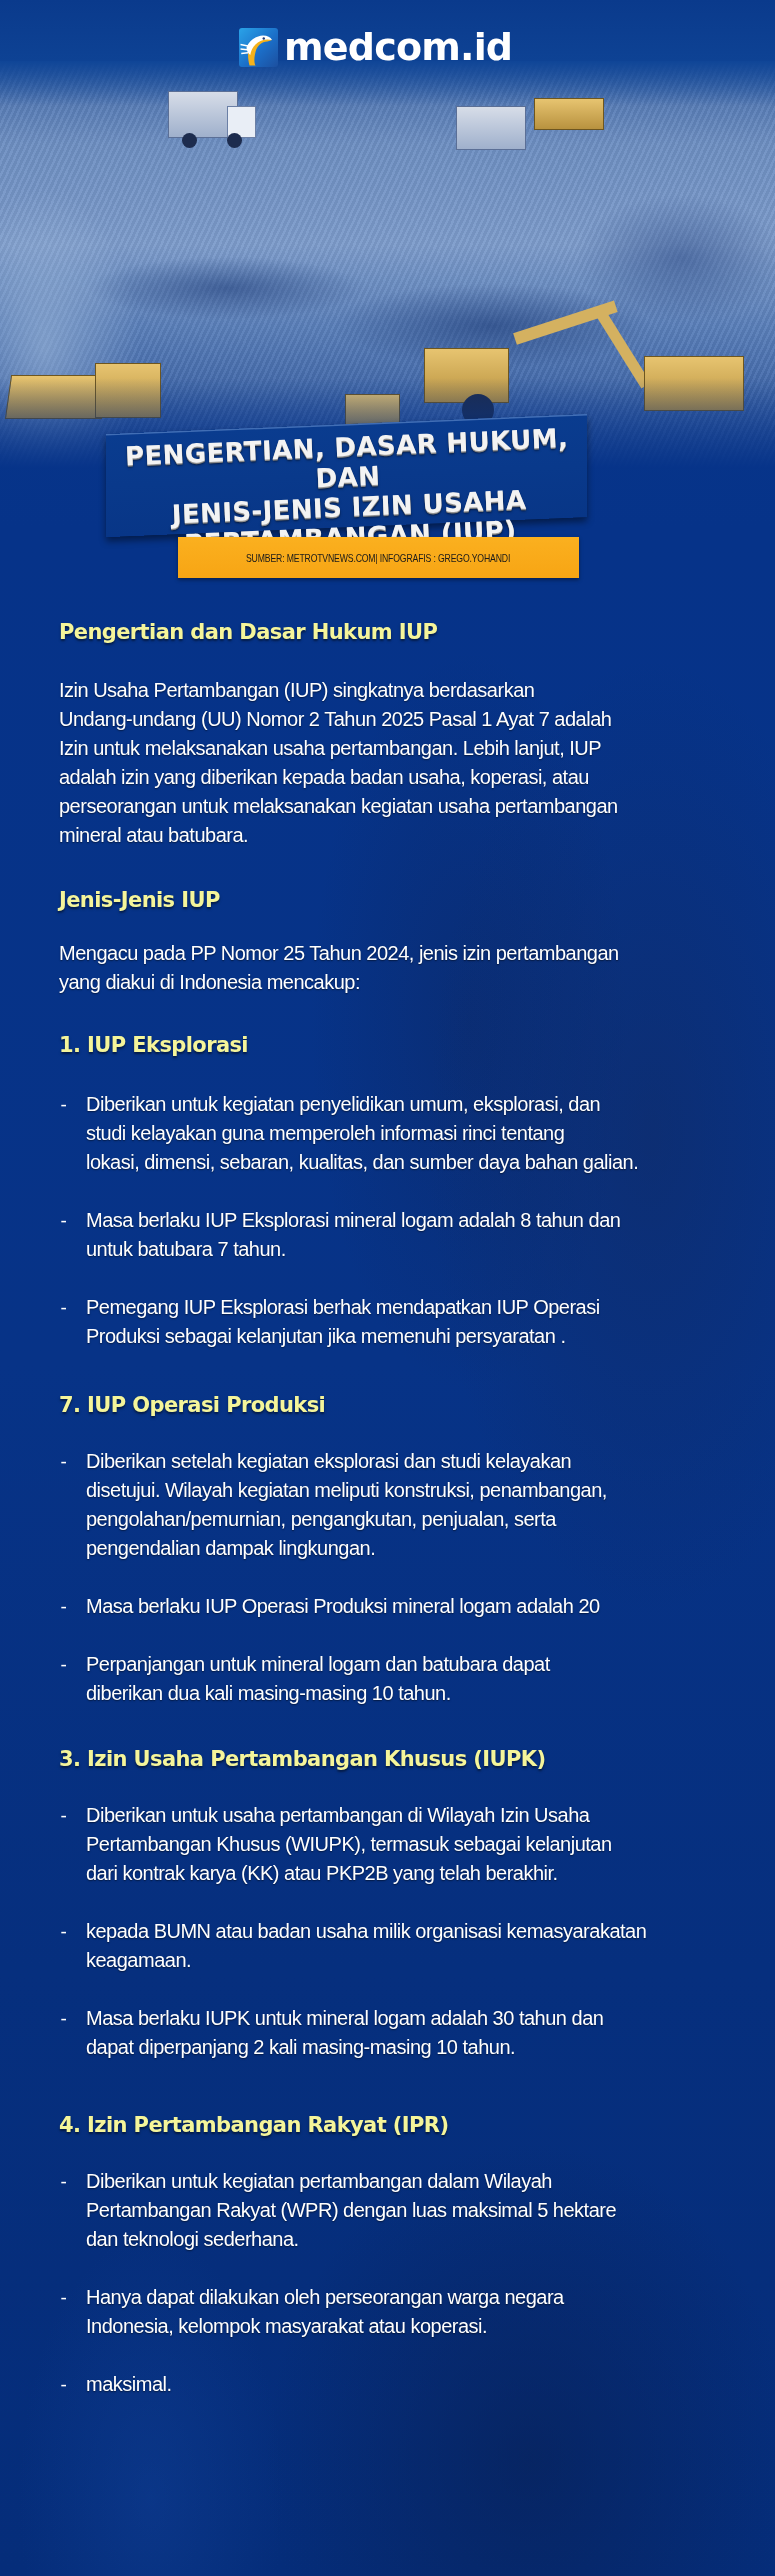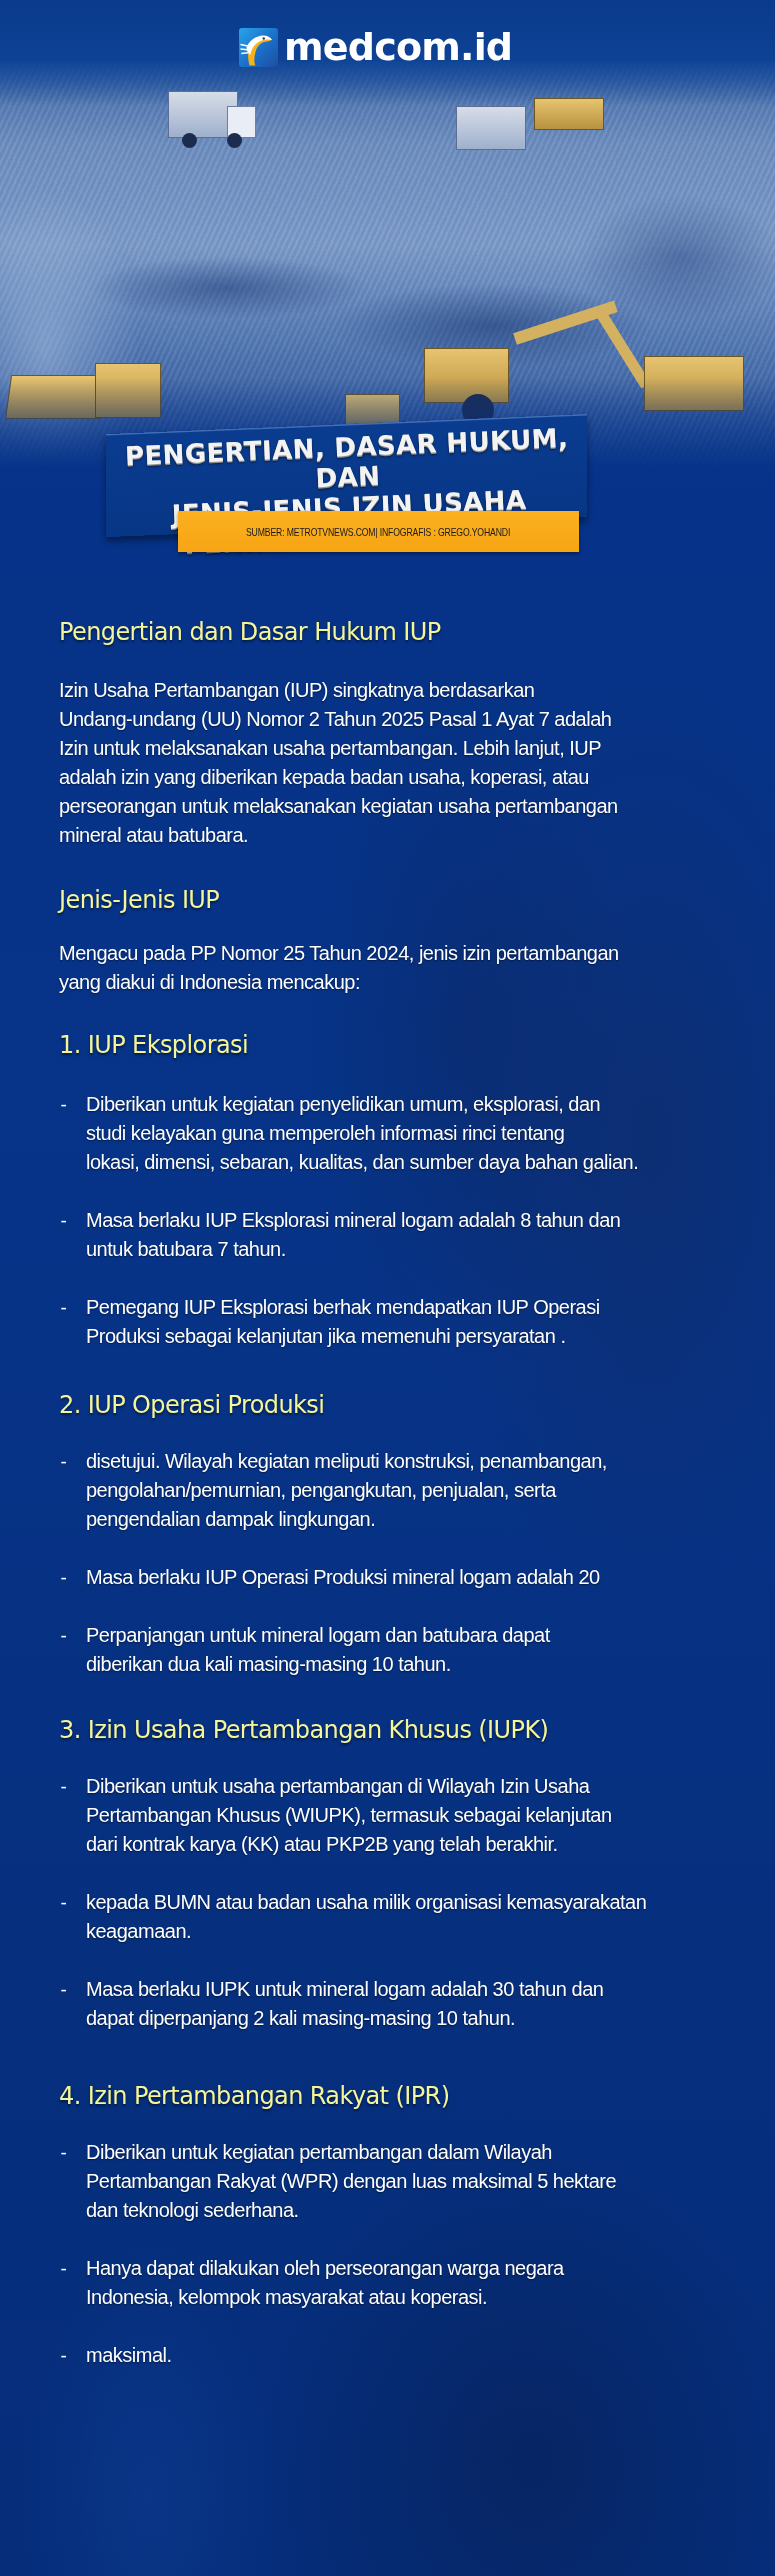--- a/index.html
+++ b/index.html
@@ -74,34 +74,34 @@
     box-shadow: 0 4.5px 7.6px rgba(0,0,0,0.45), inset 0 1.5px 0 rgba(120,160,220,0.5);
   }
   .banner-title {
     position: absolute; left: 114px; top: 432px; width: 469px; text-align: center;
     transform: rotate(-2.4deg);
     color: #f3f3f3; font-weight: bold; font-size: 26px; line-height: 30px;
     font-family: "DejaVu Sans", sans-serif; letter-spacing: 0.4px;
     text-shadow: 0 0.8px 0 #9a9a9a, 0 1.5px 0 #7d7d7d, 0 2.3px 2.3px rgba(0,0,0,0.6);
   }
   .source-strip {
-    position: absolute; left: 178px; top: 511px; width: 401px; height: 41px;
+    position: absolute; left: 178px; top: 537px; width: 401px; height: 41px;
     background: linear-gradient(180deg, #fbb01f 0%, #f7a514 100%);
     box-shadow: 0 2.3px 3.8px rgba(0,0,0,0.4);
     display: flex; align-items: center; justify-content: center;
   }
   .source-text {
     color: #1a1a1a; font-size: 10.6px; font-family: "Liberation Sans Narrow", "Liberation Sans", sans-serif; letter-spacing: -0.2px;
     transform: scaleX(0.82);
   }
 
   
   .content { position: absolute; left: 59px; top: 617px; width: 681px; }
   .h1 {
-    color: #f5f59a; font-weight: normal; font-size: 24px; line-height: 30px;
+    color: #f5f59a; font-weight: bold; font-size: 21px; line-height: 30px;
     font-family: "DejaVu Sans", sans-serif; letter-spacing: -0.6px;
     text-shadow: 0 1.5px 2.3px rgba(0,0,0,0.5);
     margin: 0;
   }
   .p {
     color: #ffffff; font-size: 20px; line-height: 29px; margin: 0;
     font-family: "Liberation Sans", sans-serif; letter-spacing: -0.5px;
     text-shadow: 0 0.8px 1.5px rgba(0,0,0,0.5);
   }
   .bullets { list-style: none; padding: 0; margin: 0; }
@@ -208,25 +208,26 @@
           <span class="dash">-</span>
           <p class="p">Pemegang IUP Eksplorasi berhak mendapatkan IUP Operasi</p>
           <p class="p">Produksi sebagai kelanjutan jika memenuhi persyaratan .</p>
         </li>
       </ul>
     </section>
 
     <div style="height:39px"></div>
 
     <section>
-      <h3 class="h1">2. IUP Operasi Produksi</h3>
+      <h3 class="h1">7. IUP Operasi Produksi</h3>
       <div style="height:27px"></div>
       <ul class="bullets">
         <li class="bullet">
           <span class="dash">-</span>
+          <p class="p">Diberikan setelah kegiatan eksplorasi dan studi kelayakan</p>
           <p class="p">disetujui. Wilayah kegiatan meliputi konstruksi, penambangan,</p>
           <p class="p">pengolahan/pemurnian, pengangkutan, penjualan, serta</p>
           <p class="p">pengendalian dampak lingkungan.</p>
         </li>
         <li style="height:29px"></li>
         <li class="bullet">
           <span class="dash">-</span>
           <p class="p">Masa berlaku IUP Operasi Produksi mineral logam adalah 20</p>
         </li>
         <li style="height:29px"></li>

